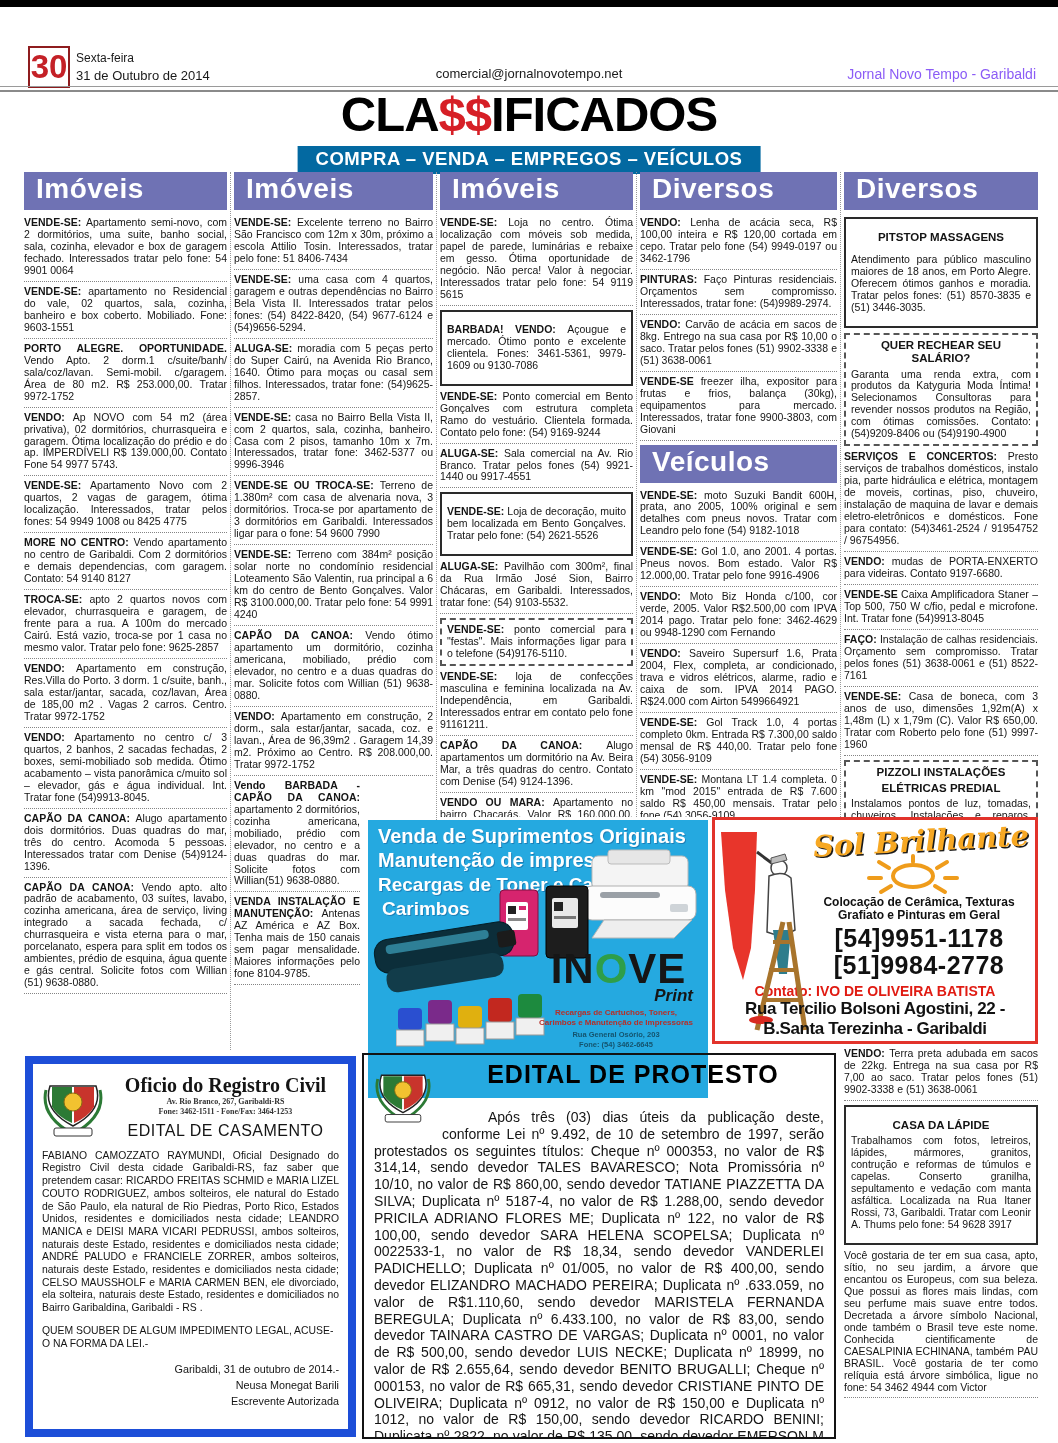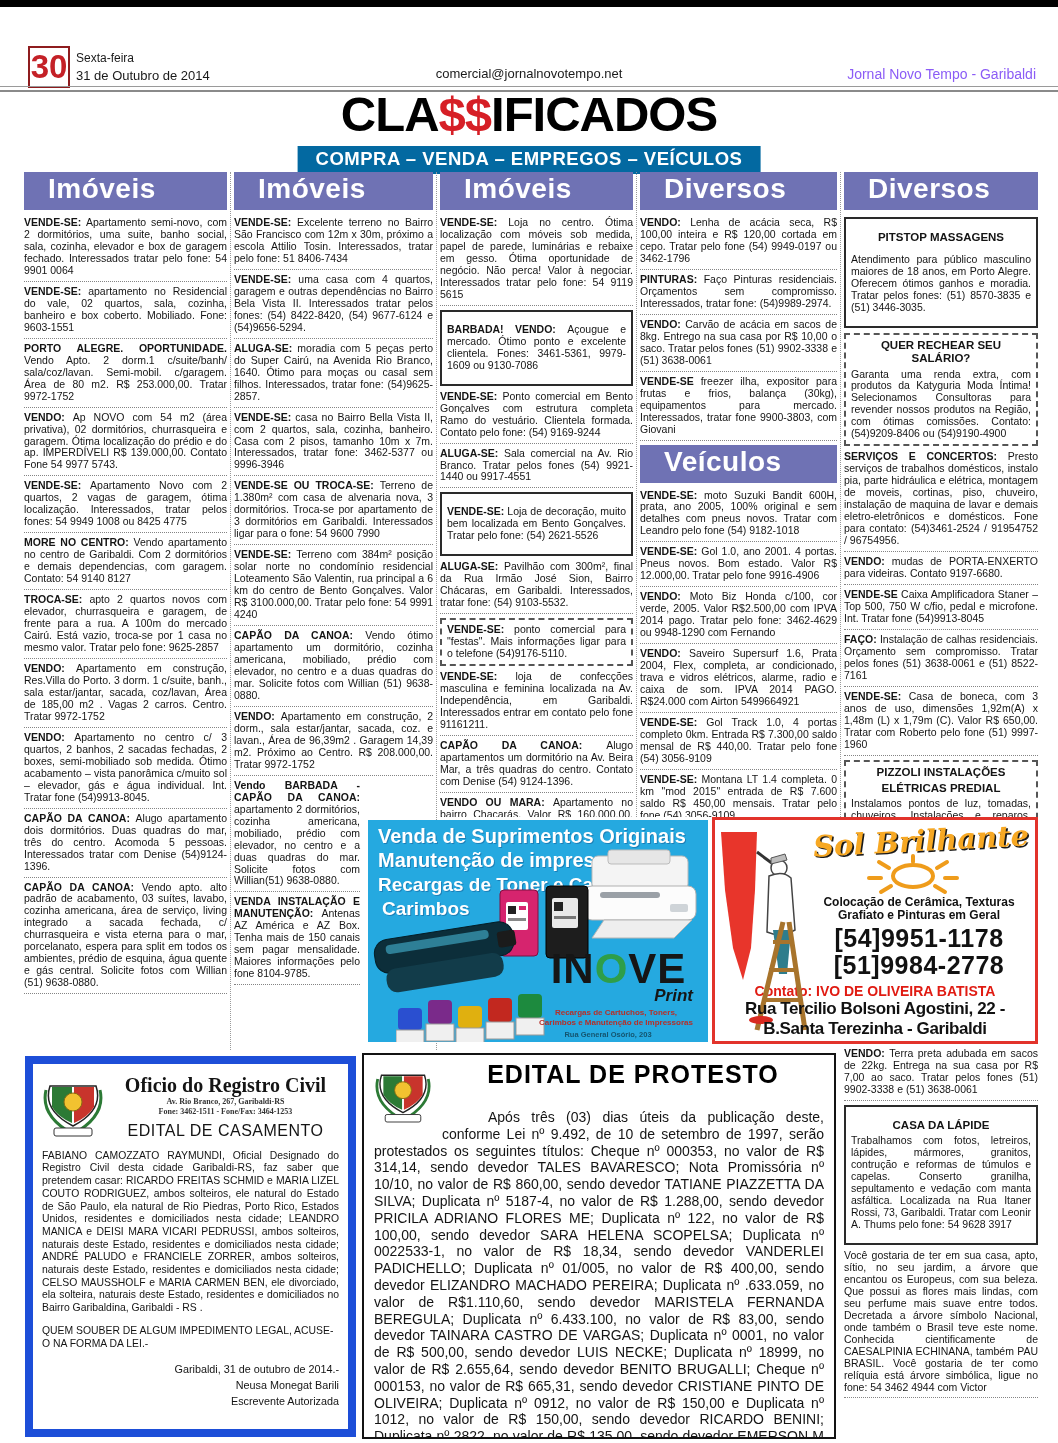--- a/index.html
+++ b/index.html
@@ -28,48 +28,48 @@
   
   .col{position:absolute;top:172px;overflow:hidden;}
   #col1{left:24px;width:203px;height:878px;border-right:1px dotted #9a9a9a;padding-right:3px;}
   #col2{left:234px;width:199px;height:878px;border-right:1px dotted #9a9a9a;padding-right:3px;}
   #col3{left:440px;width:193px;height:645px;border-right:1px dotted #9a9a9a;padding-right:3px;}
   #col4{left:640px;width:197px;height:645px;border-right:1px dotted #9a9a9a;padding-right:3px;}
   #col5{left:844px;width:194px;height:645px;}
   #col5b{position:absolute;left:844px;top:1048px;width:194px;height:392px;overflow:hidden;}
 
   .colheader{background:#6f72b4;color:#fff;font-weight:bold;font-size:28px;
-             padding:1px 24px 5px;margin-bottom:7px;letter-spacing:.5px;}
+             padding:1px 12px 5px;margin-bottom:7px;letter-spacing:.5px;}
   .colheader.mt{margin-top:3px;}
 
   .ad{border-bottom:1px dotted #848484;padding-bottom:4px;margin-bottom:4px;}
   .ad p{margin:0;font-size:10.5px;line-height:1.14;text-align:justify;}
   .ad .lead{font-weight:bold;}
   .ad.boxed{border:2px solid #2a2a2a;padding:12px 5px;margin-bottom:5px;}
   .ad.dashed{border:2px dashed #555;padding:4px 5px;margin-bottom:5px;}
   .ad .ad-title{font-weight:bold;text-align:center;font-size:11.5px;line-height:1.15;margin-bottom:3px;}
   .ad.narrow{width:126px;}
   .ad.gaptitle .ad-title{margin-bottom:10px;}
 
   
-  .inove{position:absolute;left:368px;top:820px;width:340px;height:222px;background:#25a9e0;overflow:hidden;}
+  .inove{position:absolute;left:368px;top:820px;width:340px;height:278px;background:#25a9e0;overflow:hidden;}
   .inove .hl{position:absolute;left:10px;color:#fff;font-weight:bold;white-space:nowrap;
              text-shadow:1px 1px 0 rgba(0,0,60,.25);}
   .inove .hl1{top:5px;font-size:20px;}
   .inove .hl2{top:29px;font-size:20px;}
   .inove .hl3{top:54px;font-size:19px;}
   .inove .hl4{top:78px;left:14px;font-size:19px;}
   .inove-logo{position:absolute;left:168px;top:128px;width:165px;text-align:center;}
   .inove-logo .word{font-size:42px;font-weight:bold;letter-spacing:1px;color:#161616;line-height:1;}
   .inove-logo .word .o{color:#2e9e49;}
   .inove-logo .print{display:block;text-align:right;font-size:17px;font-weight:bold;
                      font-style:italic;color:#161616;margin-top:-4px;padding-right:8px;}
   .inove-small{position:absolute;left:160px;top:188px;width:176px;text-align:center;
                font-size:8px;line-height:1.25;color:#b5302a;font-weight:bold;}
-  .inove-addr{position:absolute;left:152px;top:210px;width:176px;text-align:center;
+  .inove-addr{position:absolute;left:160px;top:210px;width:176px;text-align:center;
               font-size:7.5px;line-height:1.3;color:#14546e;font-weight:bold;}
   .inove svg{position:absolute;}
 
   
   .sol{position:absolute;left:712px;top:817px;width:326px;height:227px;border:3px solid #e2332b;
        background:#fff;box-sizing:border-box;overflow:hidden;}
   .sol-logo{margin:4px 0 0 92px;text-align:center;font-family:"DejaVu Serif",serif;
             font-style:italic;font-weight:bold;font-size:29px;color:#f7a823;
             text-shadow:1.5px 1.5px 0 #1a1a1a;transform:rotate(-3deg);}
   .sol-sun{display:block;margin:-4px auto 0 auto;margin-left:150px;}

